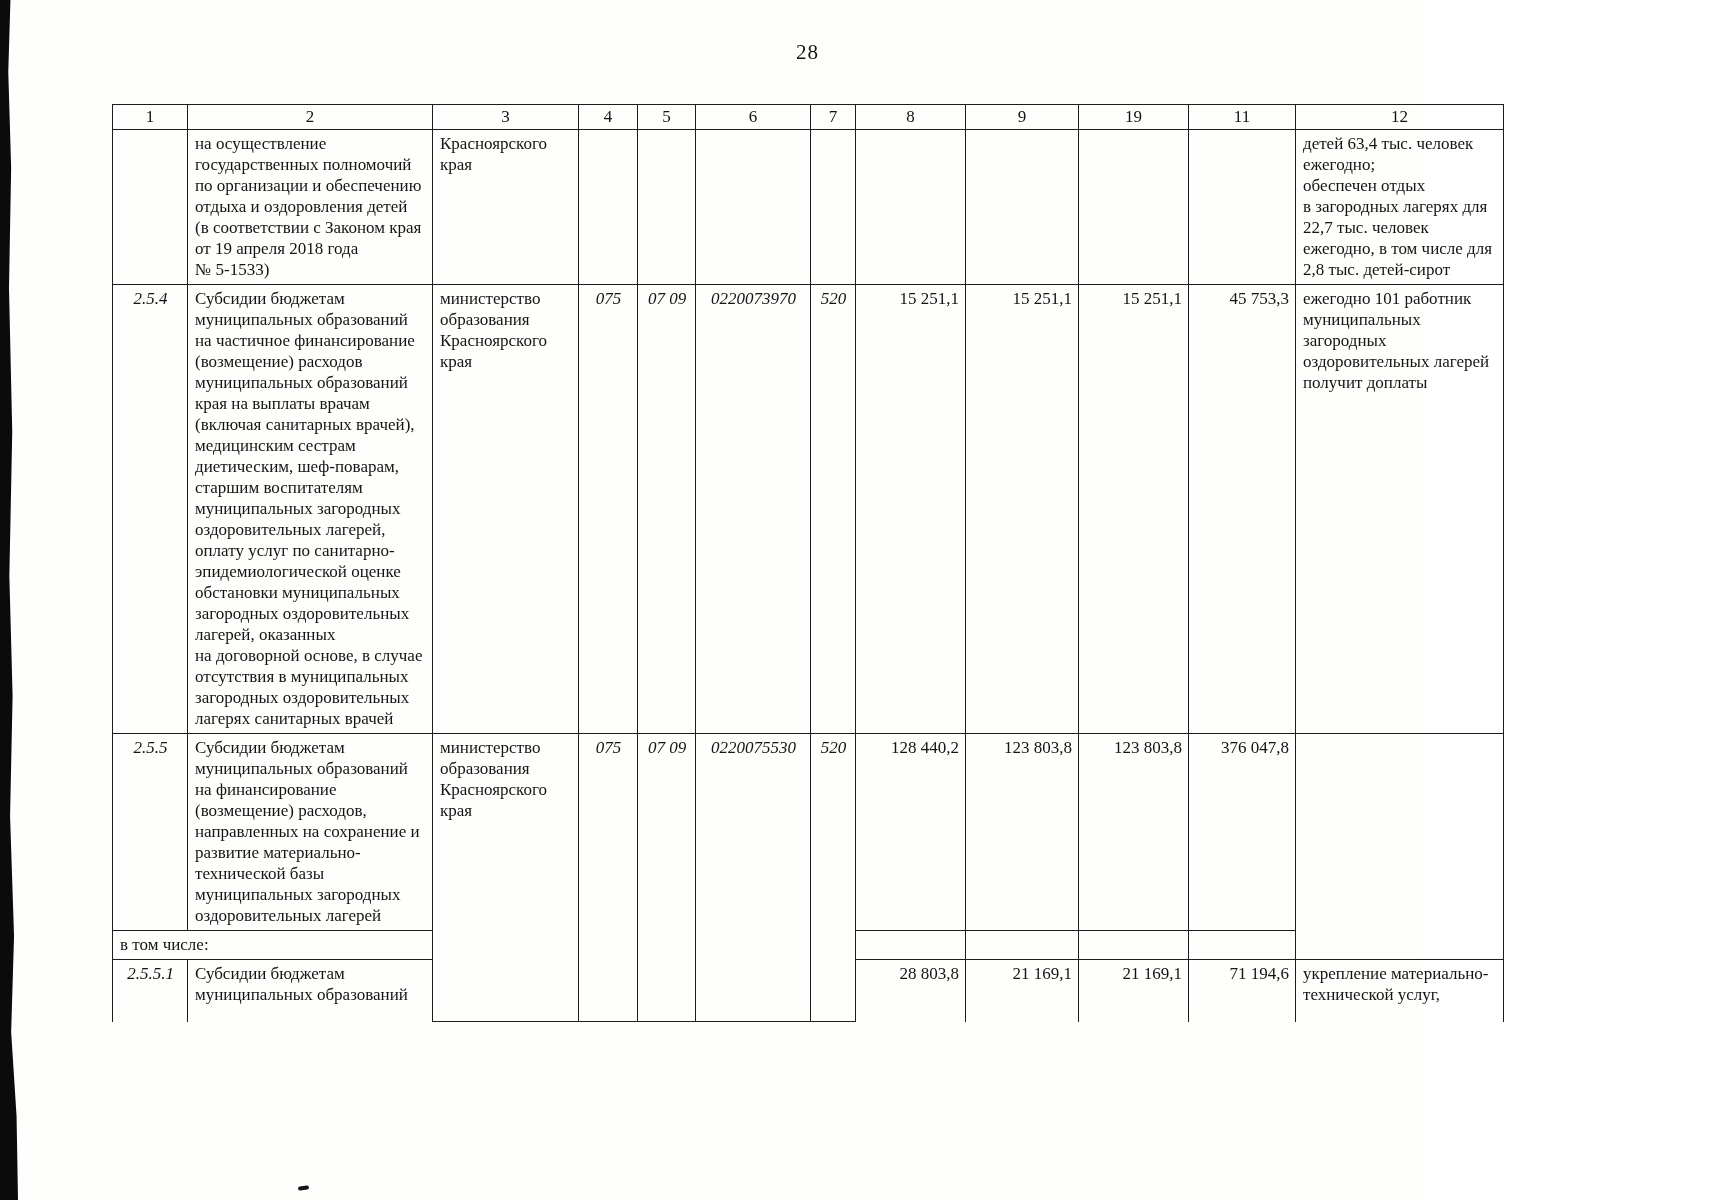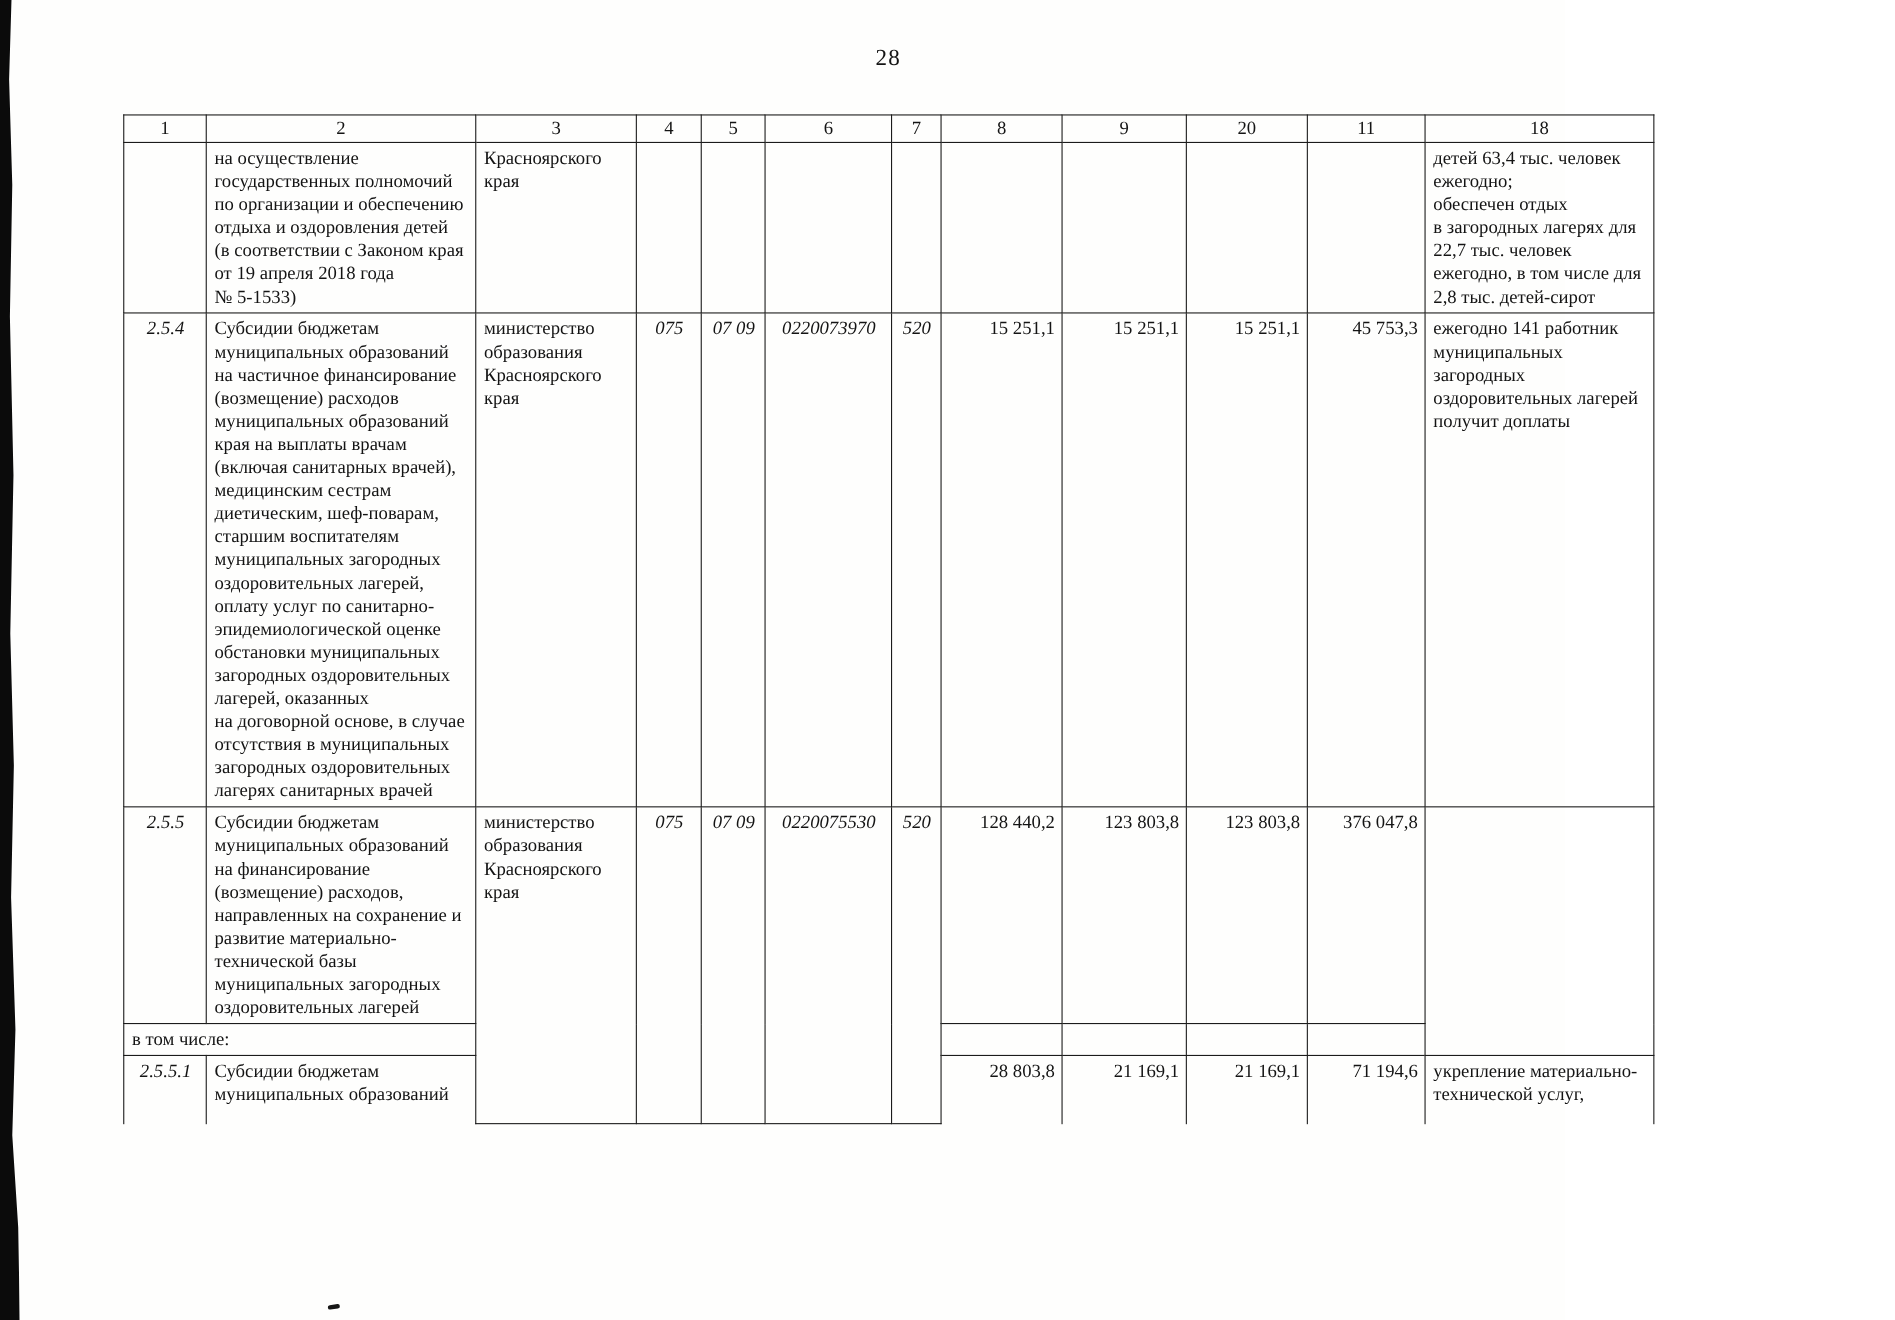--- a/index.html
+++ b/index.html
@@ -88,23 +88,23 @@
     <tr class="hdr">
       <td>1</td>
       <td>2</td>
       <td>3</td>
       <td>4</td>
       <td>5</td>
       <td>6</td>
       <td>7</td>
       <td>8</td>
       <td>9</td>
-      <td>20</td>
+      <td>19</td>
       <td>11</td>
-      <td>18</td>
+      <td>12</td>
     </tr>
 
     <tr class="carry">
       <td class="num"></td>
       <td>на осуществление
 государственных полномочий
 по организации и обеспечению
 отдыха и оздоровления детей
 (в соответствии с Законом края
 от 19 апреля 2018 года
@@ -156,21 +156,21 @@
 Красноярского
 края</td>
       <td class="num">075</td>
       <td class="num">07 09</td>
       <td class="num">0220073970</td>
       <td class="num">520</td>
       <td class="amount">15 251,1</td>
       <td class="amount">15 251,1</td>
       <td class="amount">15 251,1</td>
       <td class="amount">45 753,3</td>
-      <td>ежегодно 141 работник
+      <td>ежегодно 101 работник
 муниципальных
 загородных
 оздоровительных лагерей
 получит доплаты</td>
     </tr>
 
     <tr class="r255">
       <td class="num">2.5.5</td>
       <td>Субсидии бюджетам
 муниципальных образований

